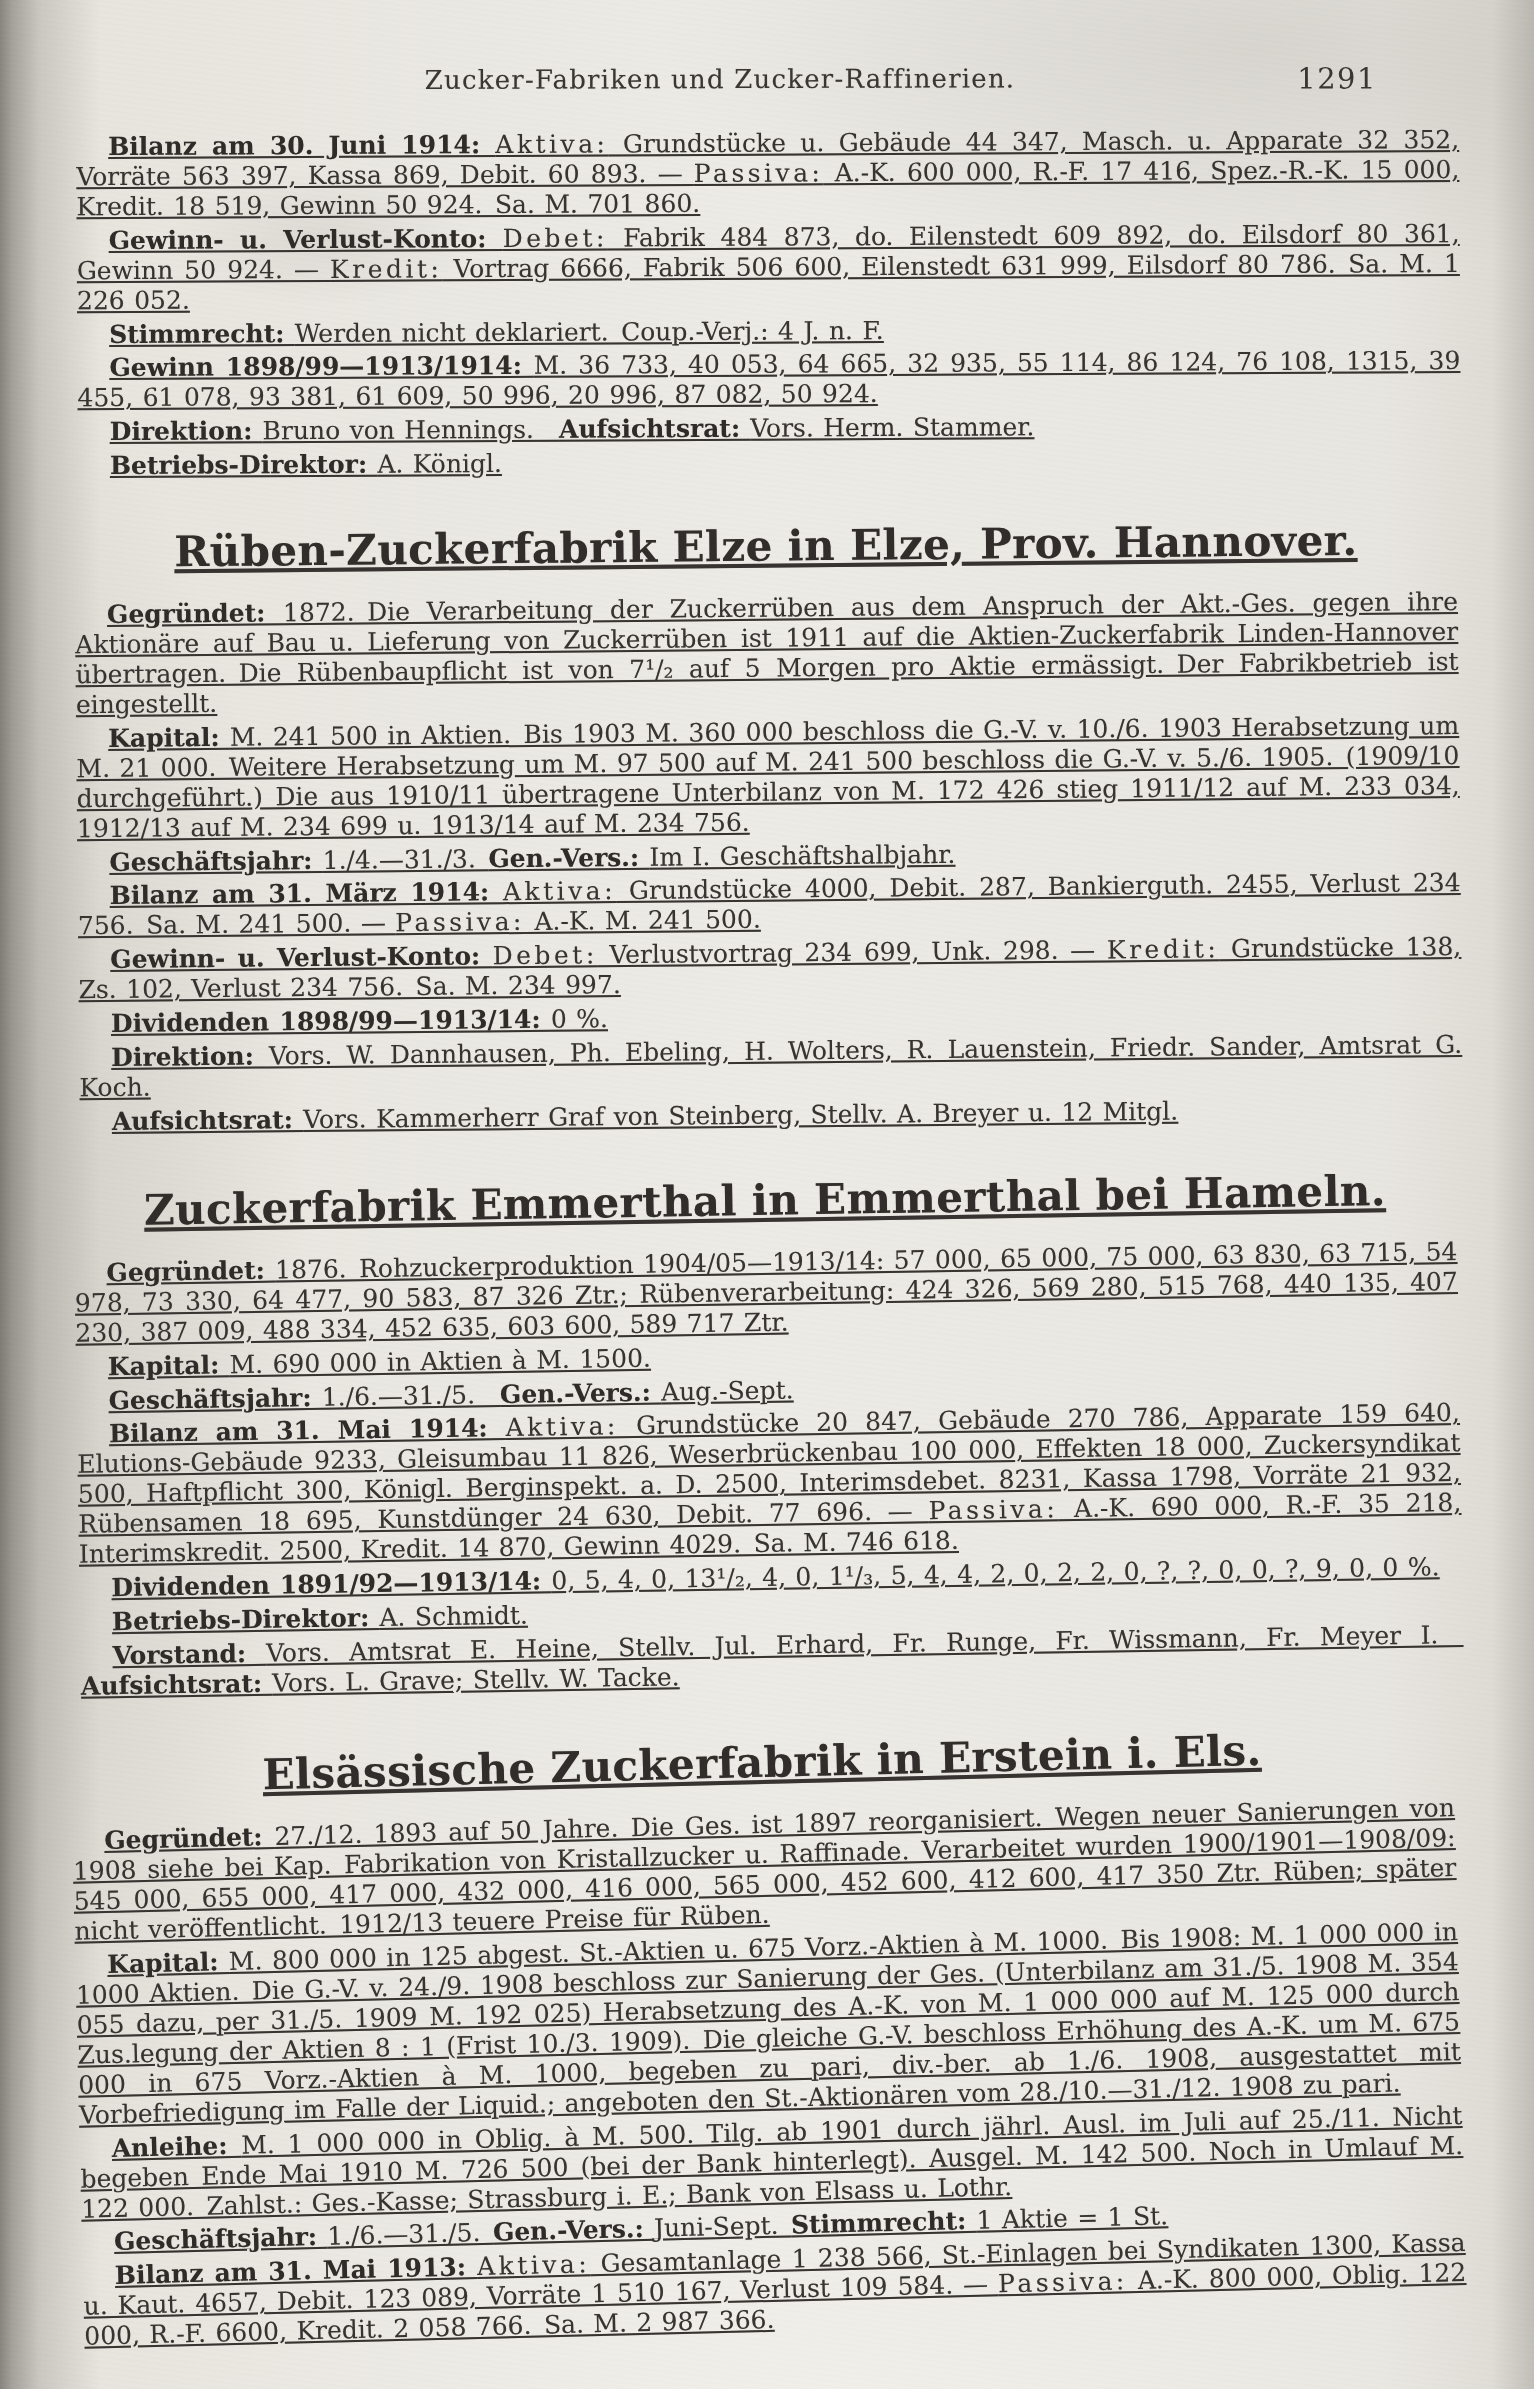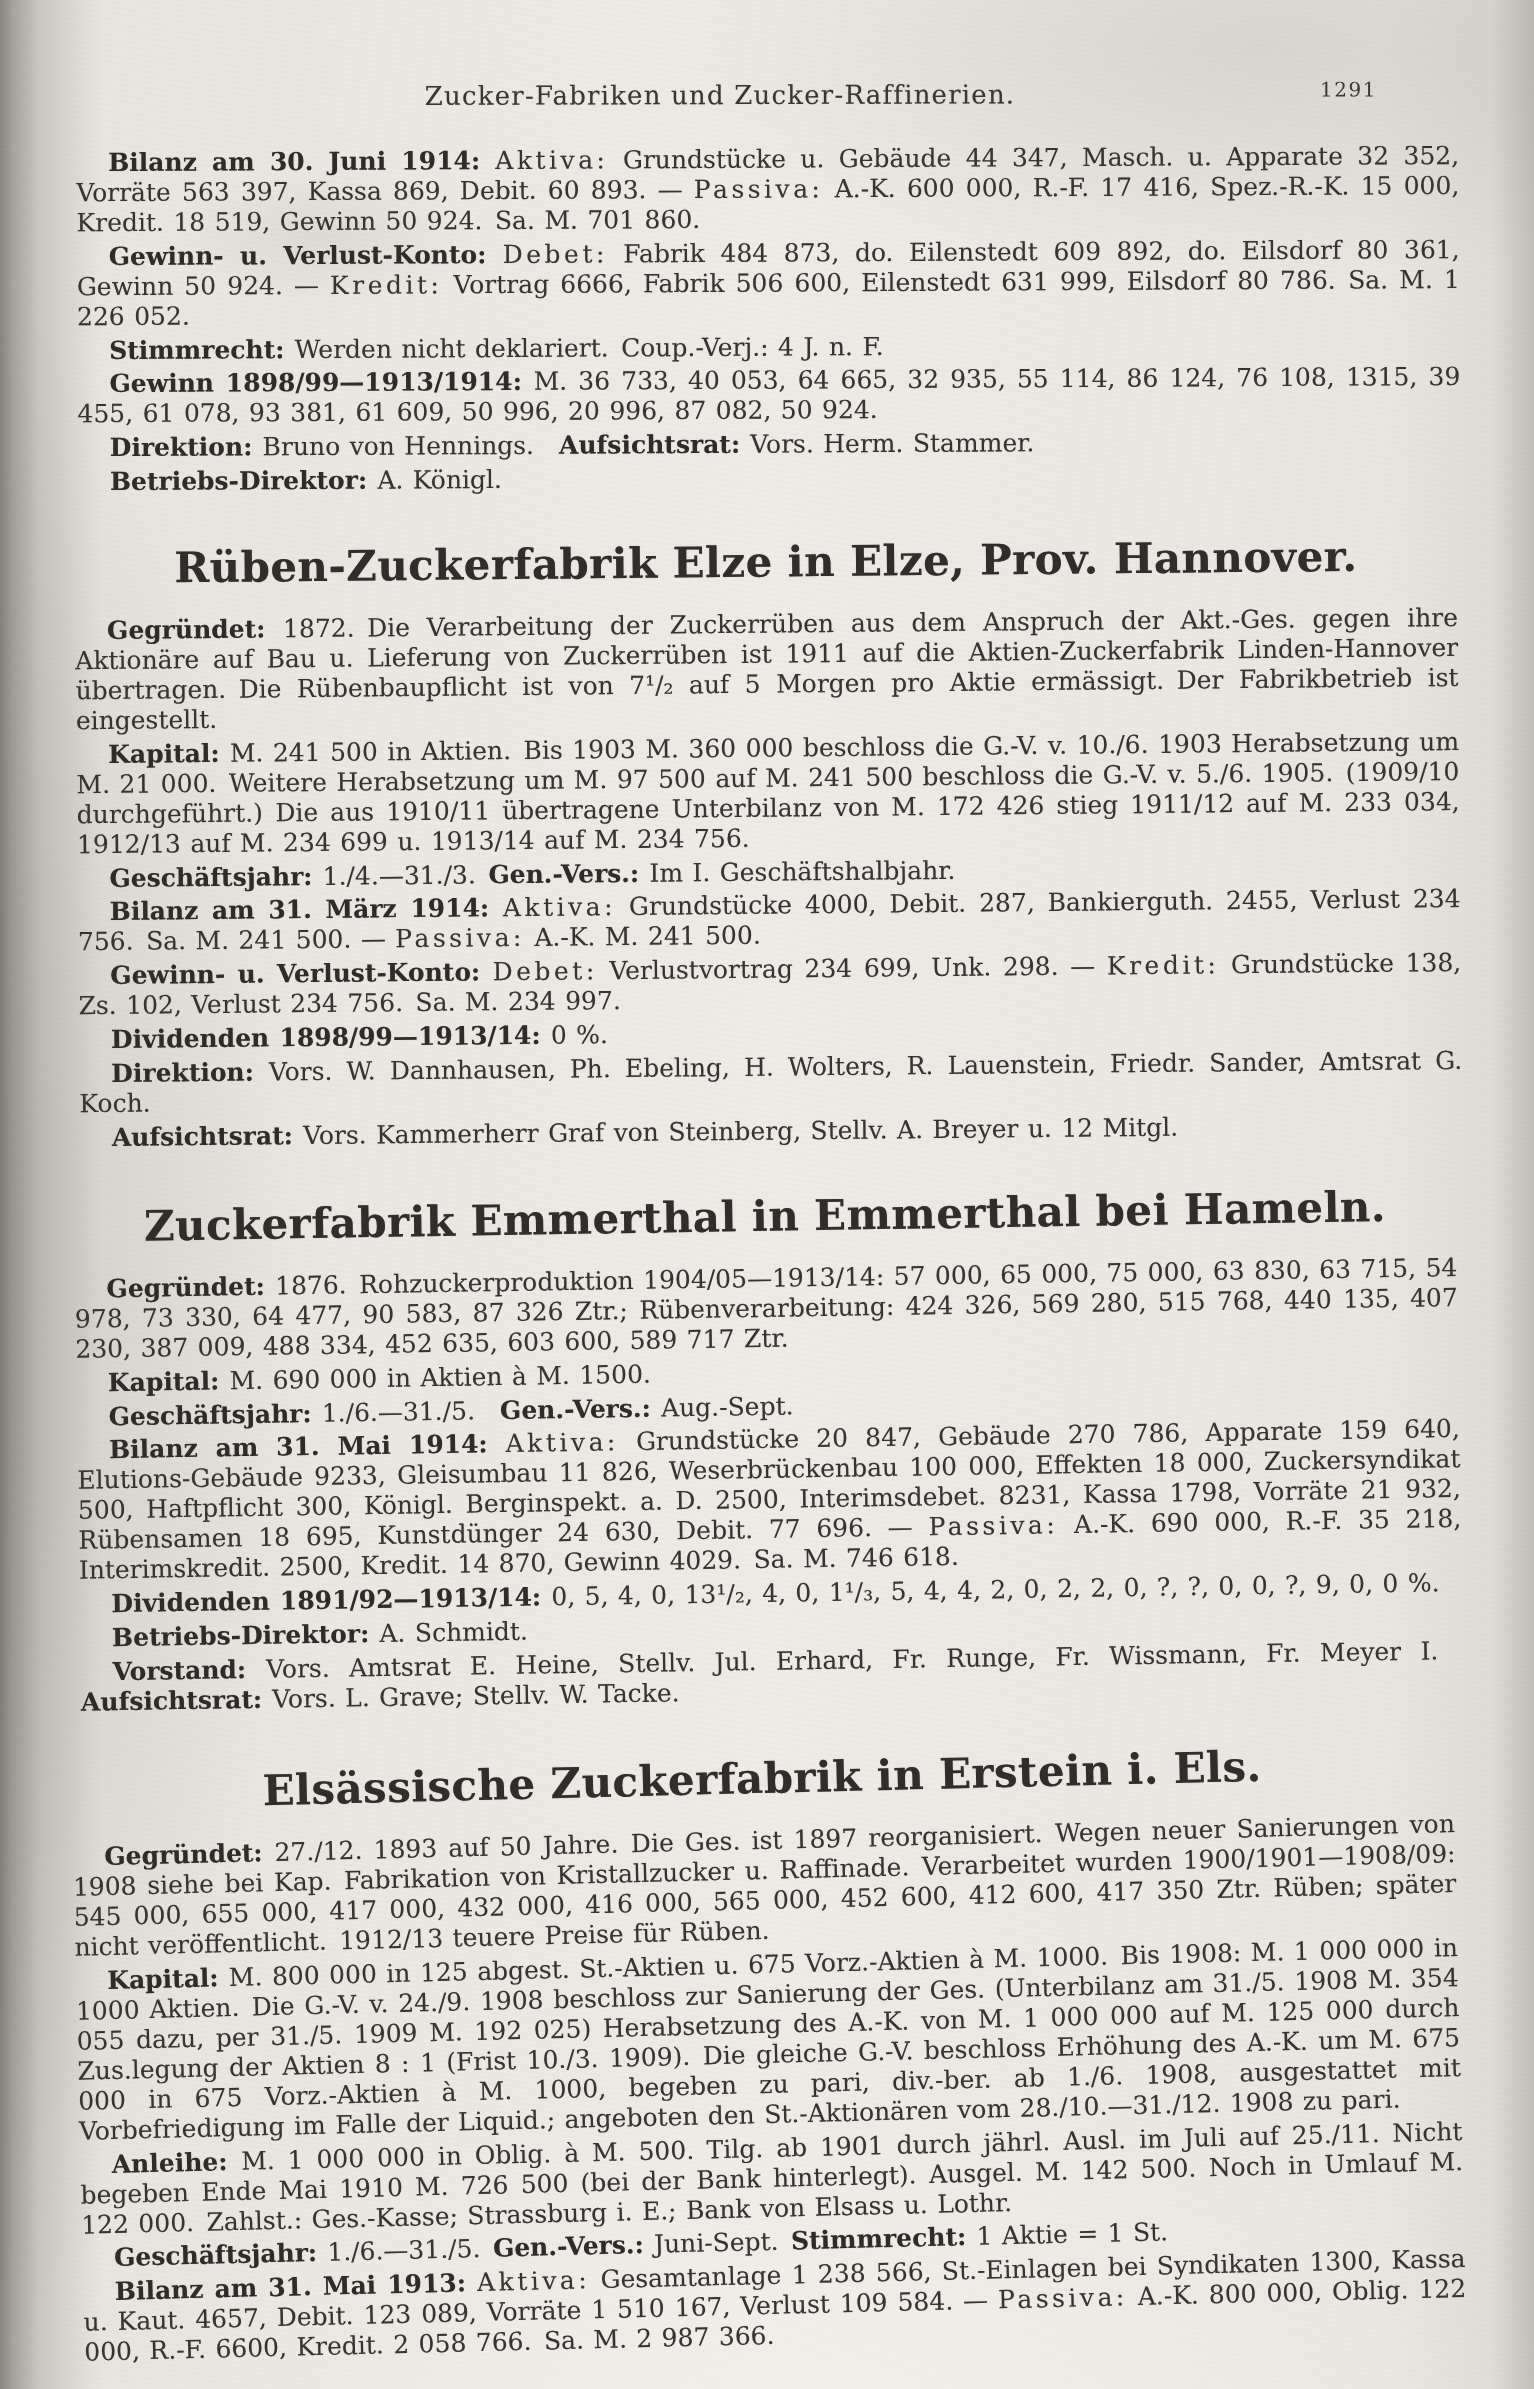--- a/index.html
+++ b/index.html
@@ -30,21 +30,22 @@
     pointer-events: none;
   }
   .smudge-topleft {
     position: absolute; left: 107px; top: 138px; width: 430px; height: 199px;
     background: radial-gradient(50% 50% at 50% 50%, rgba(104,101,94,.10), transparent 70%);
     pointer-events: none;
   }
   .page {
     position: relative;
     box-sizing: border-box;
-    padding: 80px 74px 0 77px;
+    padding: 64px 74px 0 77px;
+    text-decoration: underline;
   }
   .pageheader {
     position: relative;
     height: 43px;
     margin-bottom: 18.4px;
     transform: rotate(-0.15deg);
   }
   .header-title {
     position: absolute;
     left: 46.5%;
@@ -52,21 +53,21 @@
     font-size: 26px;
     letter-spacing: 1.2px;
     color: #3a3733;
     white-space: nowrap;
     text-shadow: 0 0 0.8px rgba(58,55,51,.35);
   }
   .page-number {
     position: absolute;
     right: 83px;
     top: -1.5px;
-    font-size: 20px;
+    font-size: 29px;
     letter-spacing: 1.5px;
     color: #3a3733;
   }
   section.company { display: block; }
   section.company p {
     margin: 0 0 3.8px 0;
     font-size: 25px;
     line-height: 30px;
     text-indent: 32px;
     text-align: justify;

